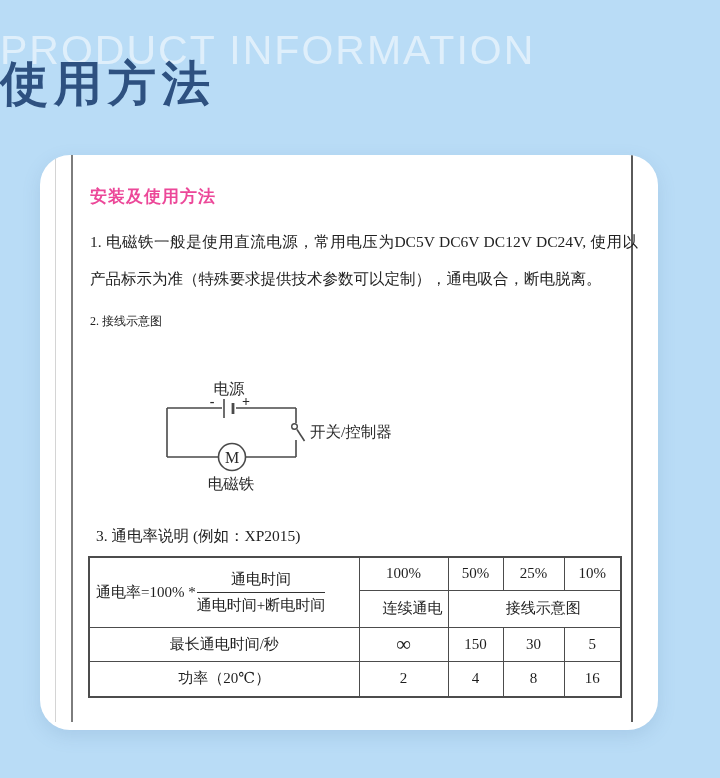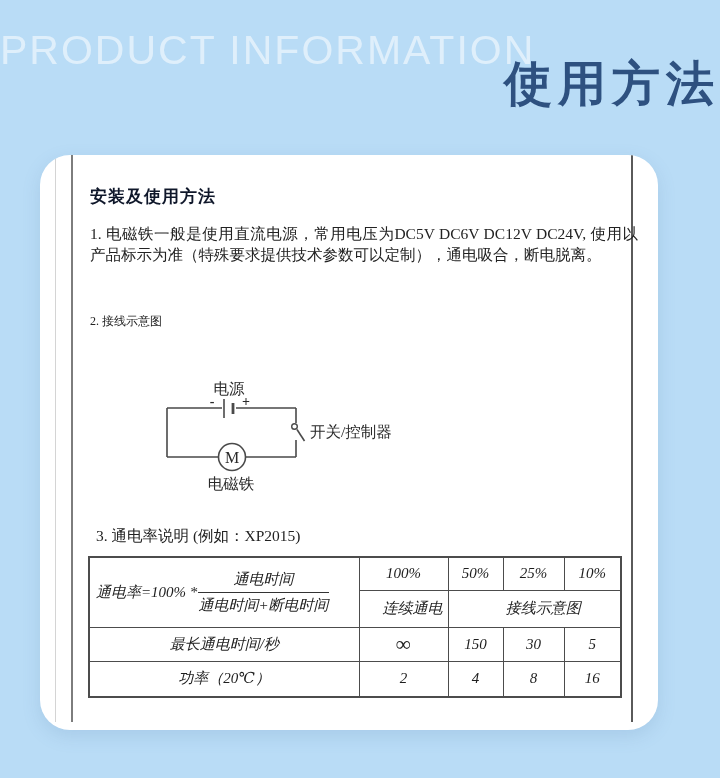--- a/index.html
+++ b/index.html
@@ -13,21 +13,21 @@
   }
   .watermark {
     position: absolute; top: 27px; left: 0; width: 636px;
     text-align: left;
     font-size: 41px; font-weight: 400; letter-spacing: 2px;
     color: rgba(255,255,255,0.55);
     white-space: nowrap;
   }
   .page-title {
     position: absolute; top: 52px; left: 0; width: 720px;
-    text-align: right;
+    text-align: left;
     font-size: 48px; font-weight: 700; letter-spacing: 6px;
     color: #2e5180;
   }
   .card {
     position: absolute; left: 40px; top: 155px;
     width: 618px; height: 575px;
     background: #ffffff;
     border-radius: 30px;
     overflow: hidden;
     box-shadow: 0 6px 18px rgba(90, 130, 170, 0.18);
@@ -36,26 +36,26 @@
   .scan-left-outer { left: 15px; width: 1px; background: #d4d4d4; }
   .scan-left-inner { left: 31px; width: 2px; background: #7d7d7d; }
   .scan-right      { left: 591px; width: 2px; background: #5a5a5a; }
   .doc {
     position: absolute; inset: 0;
     font-family: "Liberation Serif", "DejaVu Serif", serif;
     color: #222222;
   }
   .doc-heading {
     position: absolute; left: 50px; top: 30px;
-    font-size: 17px; font-weight: 700; color: #0f172a;
+    font-size: 17px; font-weight: 700; color: #ec4899;
     letter-spacing: 1px;
   }
   .doc-para {
     position: absolute; left: 50px; top: 68px; width: 548px;
-    font-size: 15.5px; line-height: 21px;
+    font-size: 15.5px; line-height: 37px;
     text-align: justify;
   }
   .doc-section2 {
     position: absolute; left: 50px; top: 158px;
     font-size: 12px;
   }
   .doc-section3 {
     position: absolute; left: 56px; top: 371px;
     font-size: 15.5px;
   }
@@ -76,21 +76,20 @@
     border-collapse: collapse;
     table-layout: fixed;
     font-size: 15px;
     color: #1e1e1e;
   }
   .duty-table td {
     border: 1.5px solid #4c4c4c;
     text-align: center;
     vertical-align: middle;
     padding: 0 2px;
-    font-style: italic;
   }
   .duty-table { border: 2px solid #4c4c4c; }
   .row-h1 td { height: 33px; }
   .row-h2 td { height: 37px; padding-left: 20px; }
   .row-h3 td { height: 34px; }
   .row-h4 td { height: 36px; }
   .formula-cell { padding: 0 4px 0 6px !important; }
   .formula-wrap {
     display: flex; align-items: center; justify-content: flex-start;
     gap: 1px;

